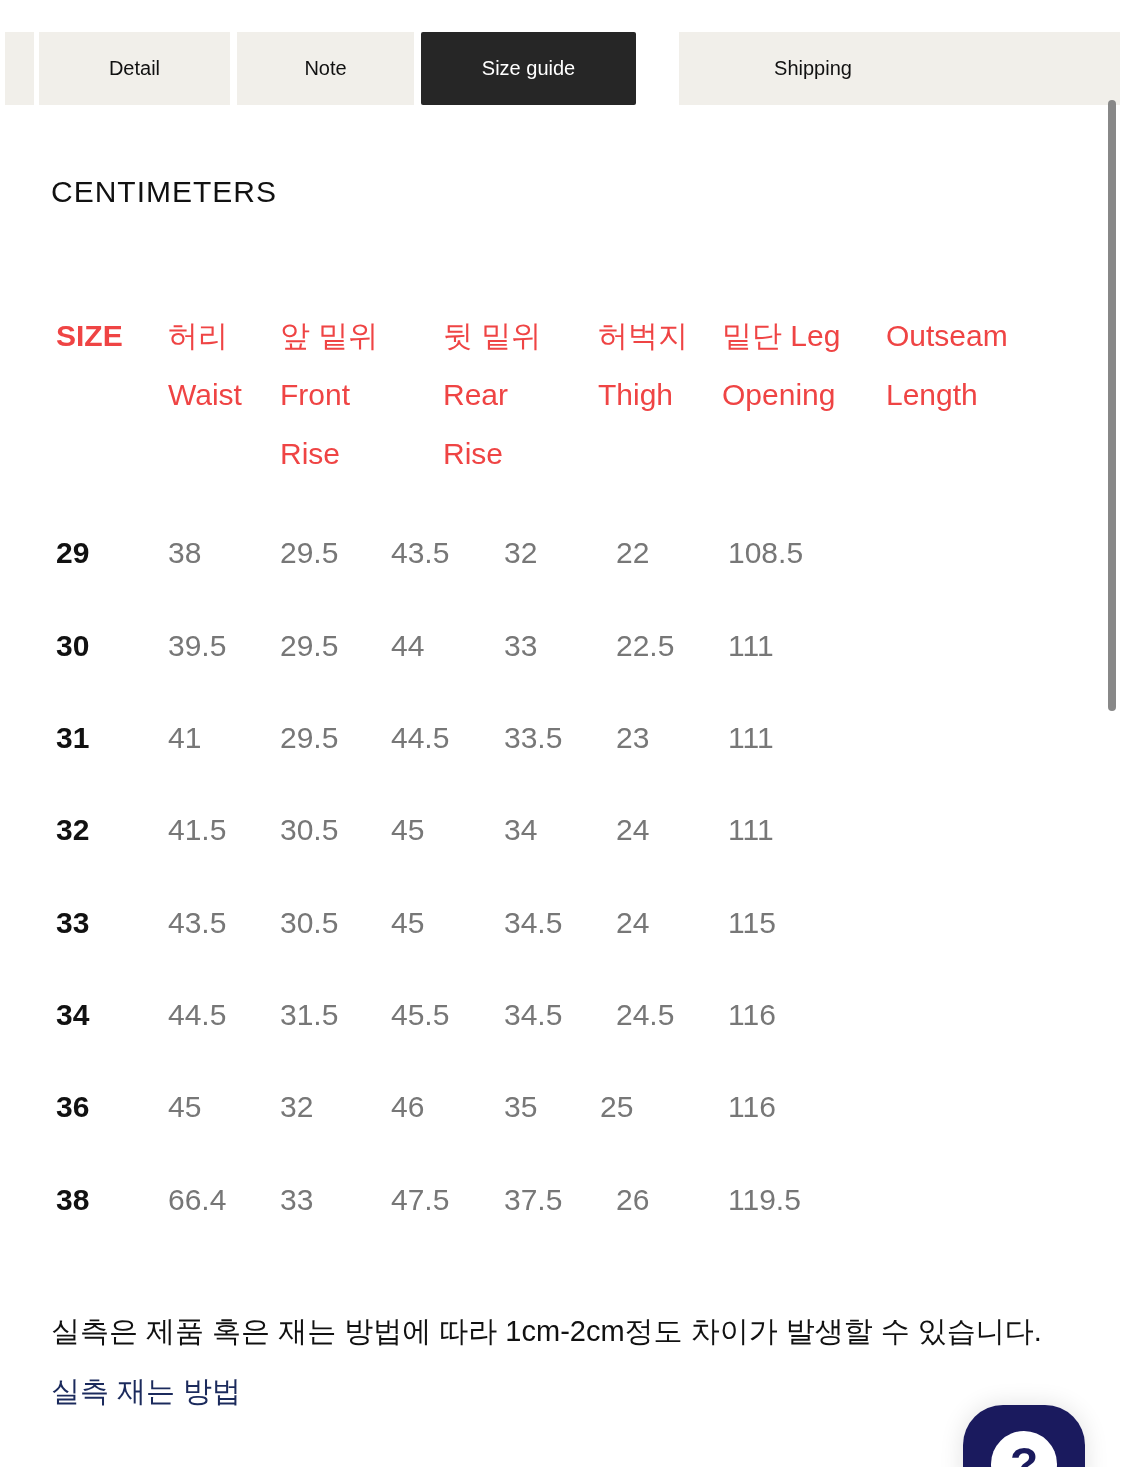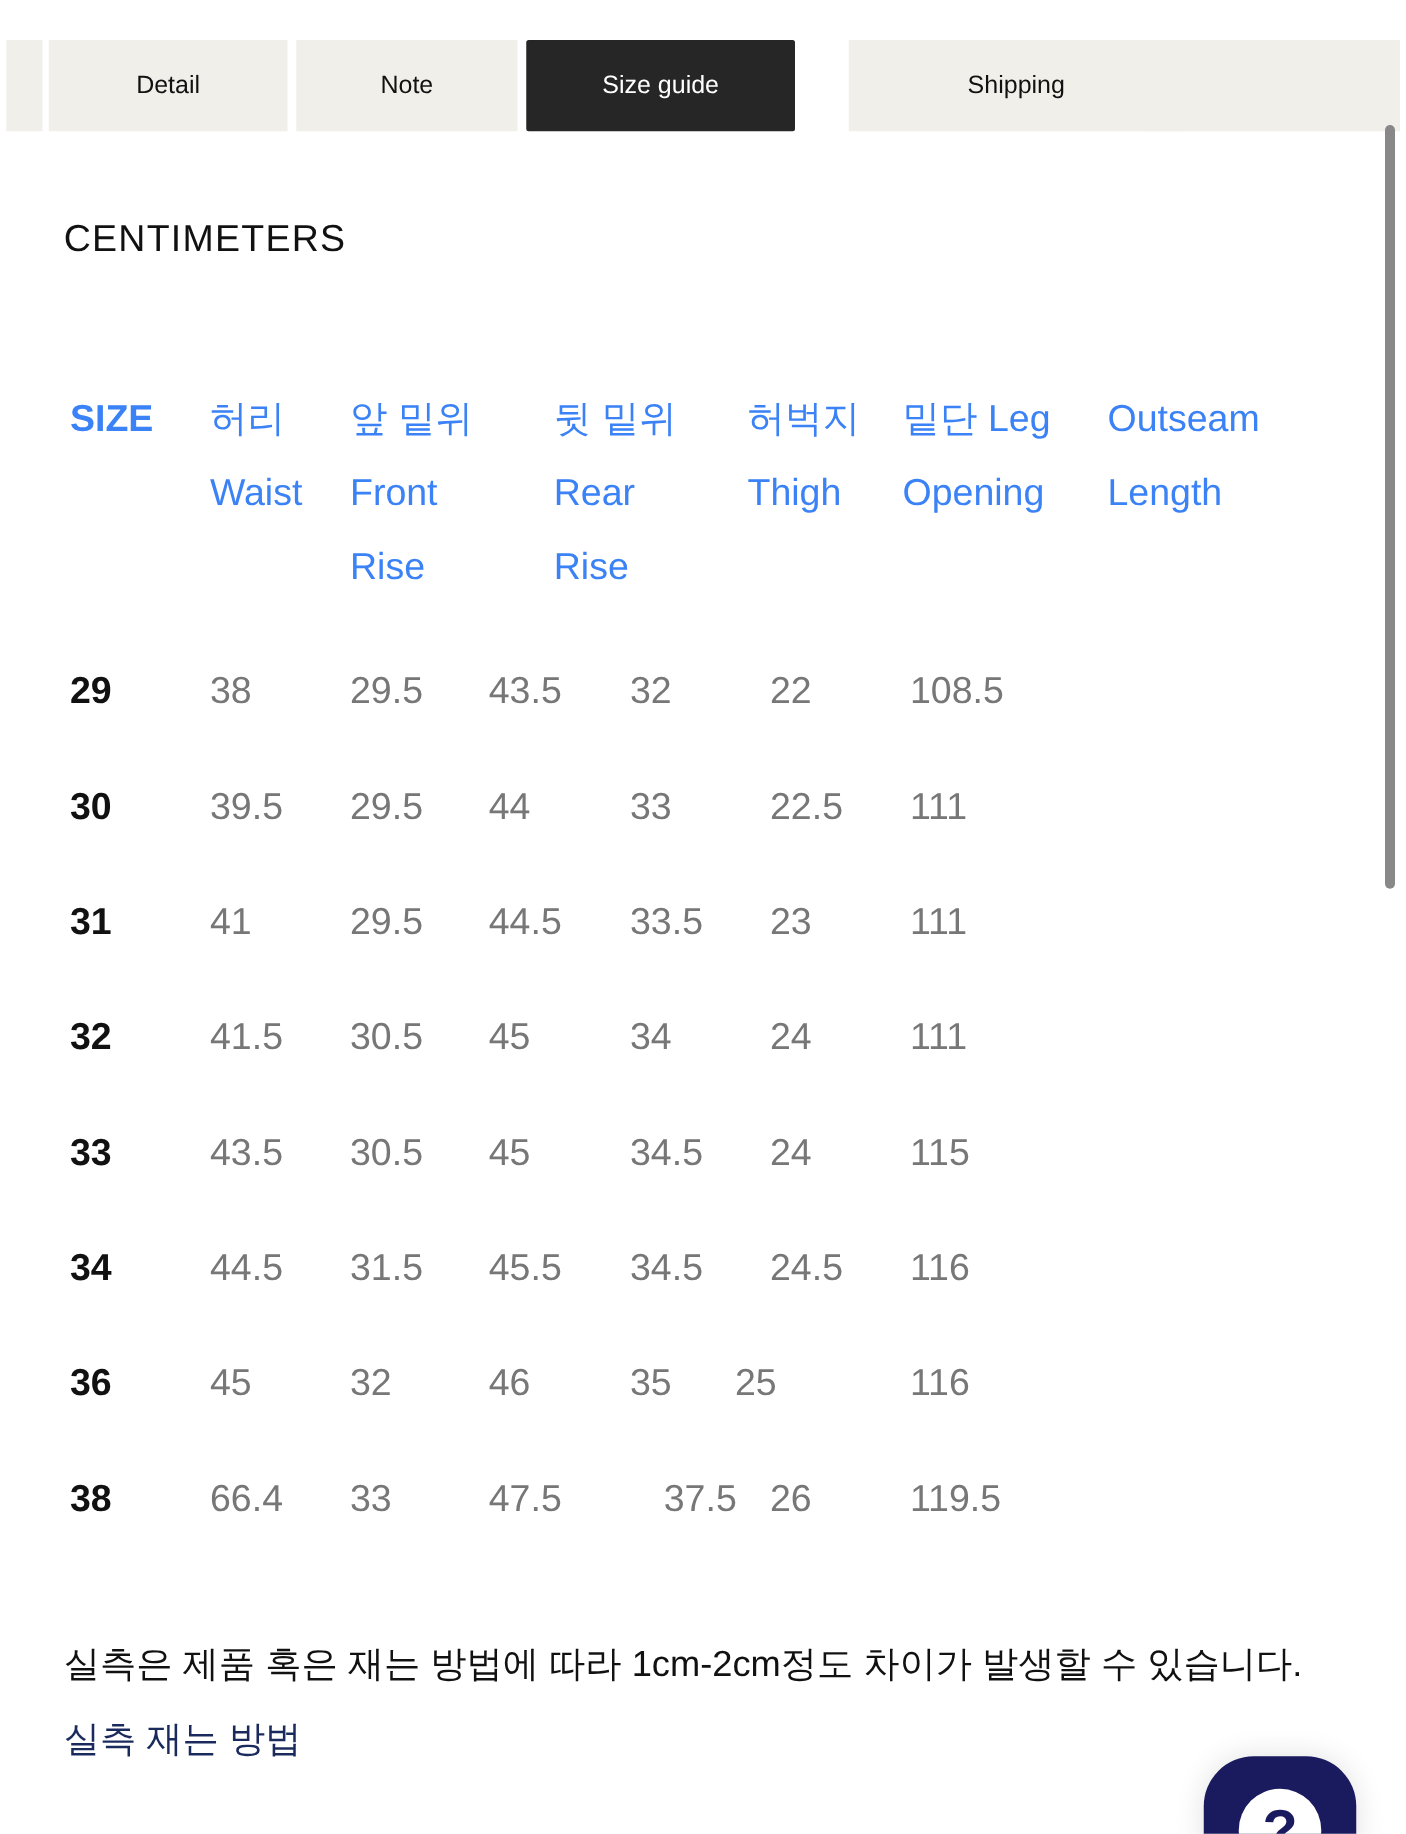--- a/index.html
+++ b/index.html
@@ -46,21 +46,21 @@
       letter-spacing: 1px;
       color: #111111;
     }
 
     
     .hcol {
       position: absolute;
       top: 306px;
       font-size: 30px;
       line-height: 59px;
-      color: #3b82f6;
+      color: #ef4444;
       white-space: nowrap;
     }
     .hcol span { display: block; }
     .hcol.size { font-weight: bold; }
 
     
     .row {
       position: absolute;
       left: 0; width: 1100px; height: 40px;
     }
@@ -212,29 +212,29 @@
       <span class="cell" style="left:504px;">34.5</span>
       <span class="cell" style="left:616px;">24.5</span>
       <span class="cell" style="left:728px;">116</span>
     </div>
     <div class="row" style="top:1087px;padding-left:48px;">
       <span class="cell size" style="left:56px;">36</span>
       <span class="cell" style="left:168px;">45</span>
       <span class="cell" style="left:280px;">32</span>
       <span class="cell" style="left:391px;">46</span>
       <span class="cell" style="left:504px;">35</span>
-      <span class="cell" style="left:588px;">25</span>
+      <span class="cell" style="left:600px;">25</span>
       <span class="cell" style="left:728px;">116</span>
     </div>
     <div class="row" style="top:1180px;">
       <span class="cell size" style="left:56px;">38</span>
       <span class="cell" style="left:168px;">66.4</span>
       <span class="cell" style="left:280px;">33</span>
       <span class="cell" style="left:391px;">47.5</span>
-      <span class="cell" style="left:504px;margin-left:27px;">37.5</span>
+      <span class="cell" style="left:504px;">37.5</span>
       <span class="cell" style="left:616px;">26</span>
       <span class="cell" style="left:728px;">119.5</span>
     </div>
   </div>
 
   <div class="note">실측은 제품 혹은 재는 방법에 따라 1cm-2cm정도 차이가 발생할 수 있습니다.</div>
   <div class="link">실측 재는 방법</div>
 
   <div class="help-btn">
     <div class="help-inner">?</div>

